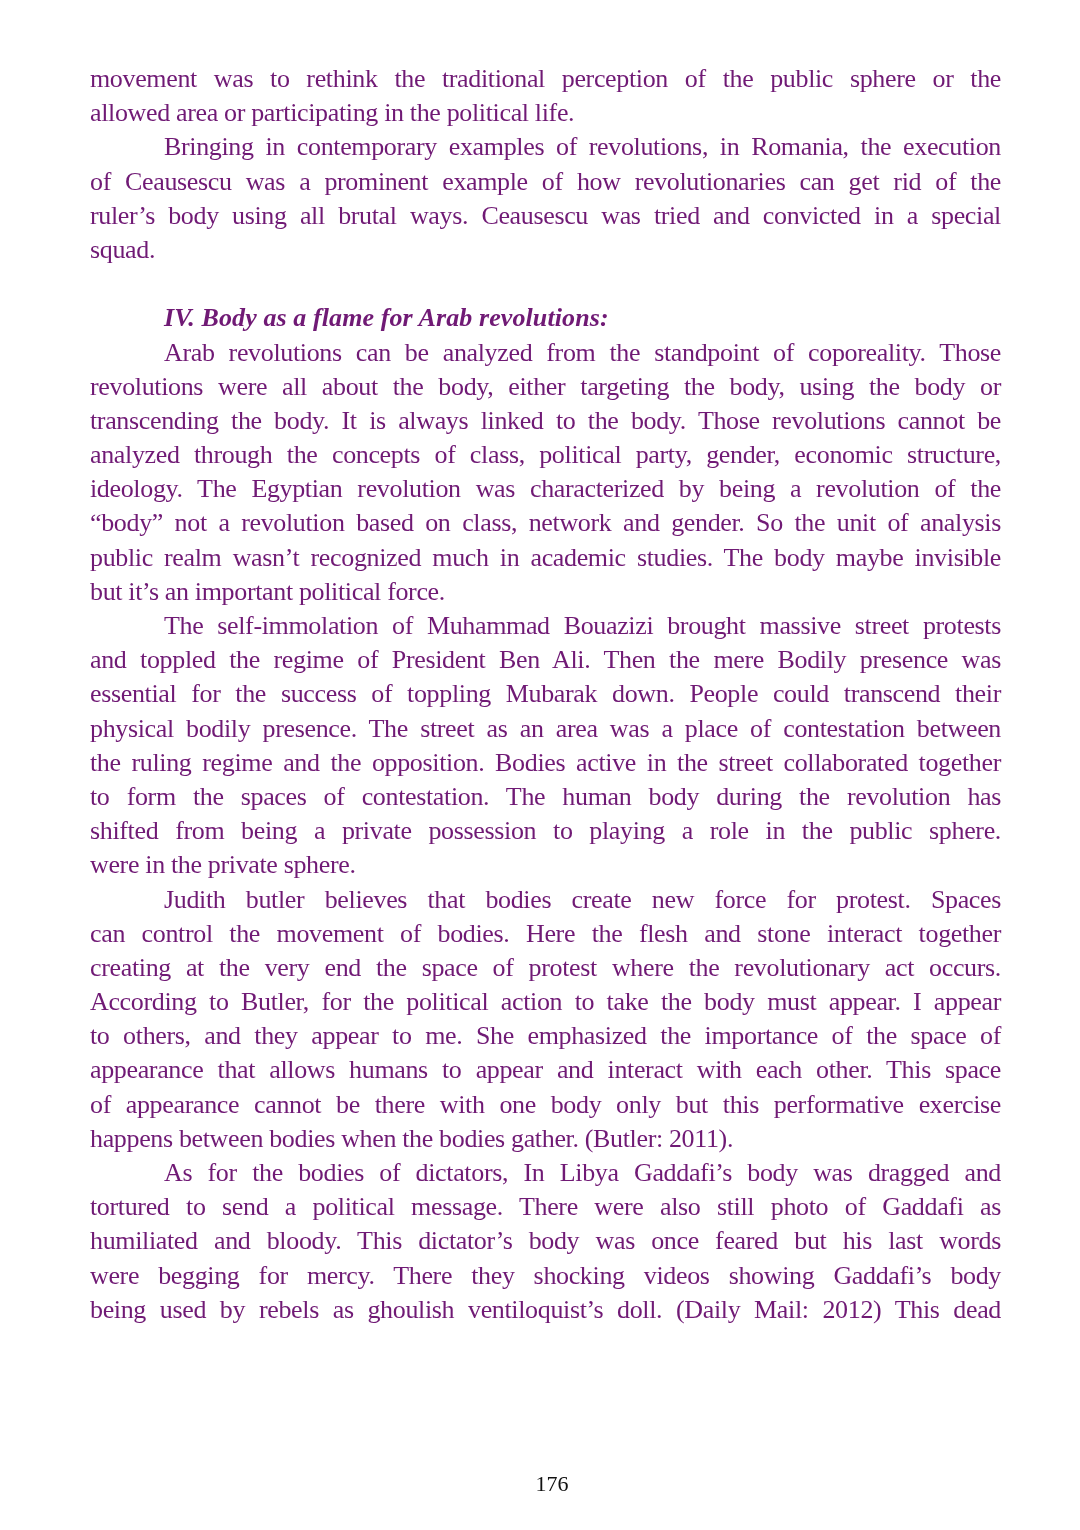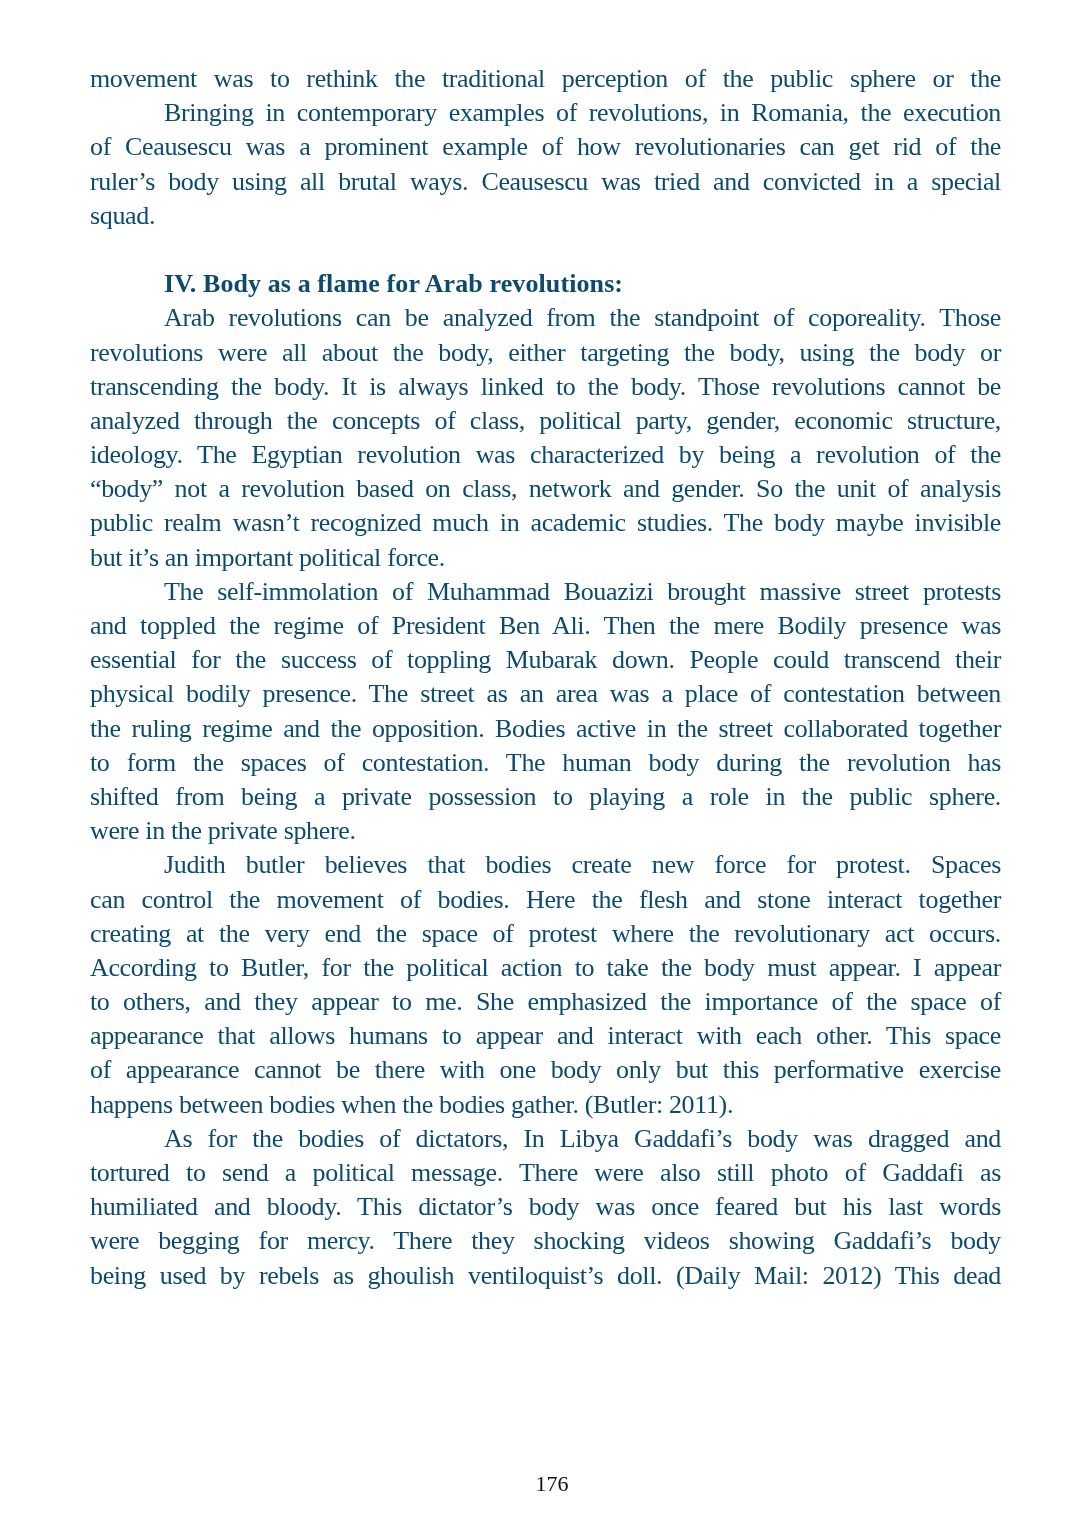--- a/index.html
+++ b/index.html
@@ -13,21 +13,21 @@
       position: relative;
       overflow: hidden;
     }
     .page {
       position: absolute;
       left: 90px;
       top: 62px;
       width: 911px;
       font-family: "Liberation Serif", "DejaVu Serif", serif;
       font-size: 26px;
-      color: #0c4a6e;
+      color: #701a75;
     }
     .line {
       display: block;
       height: 34.2px;
       line-height: 34.2px;
       white-space: nowrap;
       text-align: justify;
       text-align-last: justify;
       letter-spacing: -0.35px;
     }
@@ -35,20 +35,21 @@
       text-align-last: left;
     }
     .line.indent {
       padding-left: 74px;
     }
     .line.heading {
       font-weight: bold;
       padding-left: 74px;
       text-align-last: left;
       letter-spacing: 0.1px;
+      font-style: italic;
     }
     .spacer {
       display: block;
       height: 34.2px;
     }
     .page-number {
       position: absolute;
       left: 0;
       width: 1080px;
       top: 1471px;
@@ -59,20 +60,21 @@
       padding-left: 12px;
     }
   </style>
 </head>
 <body>
 
 <div class="page">
 
   <div>
     <span class="line">movement was to rethink the traditional perception of the public sphere or the</span>
+    <span class="line last">allowed area or participating in the political life.</span>
   </div>
 
   <div>
     <span class="line indent">Bringing in contemporary examples of revolutions, in Romania, the execution</span>
     <span class="line">of Ceausescu was a prominent example of how revolutionaries can get rid of the</span>
     <span class="line">ruler’s body using all brutal ways. Ceausescu was tried and convicted in a special</span>
     <span class="line last">squad.</span>
   </div>
 
   <span class="spacer"></span>

